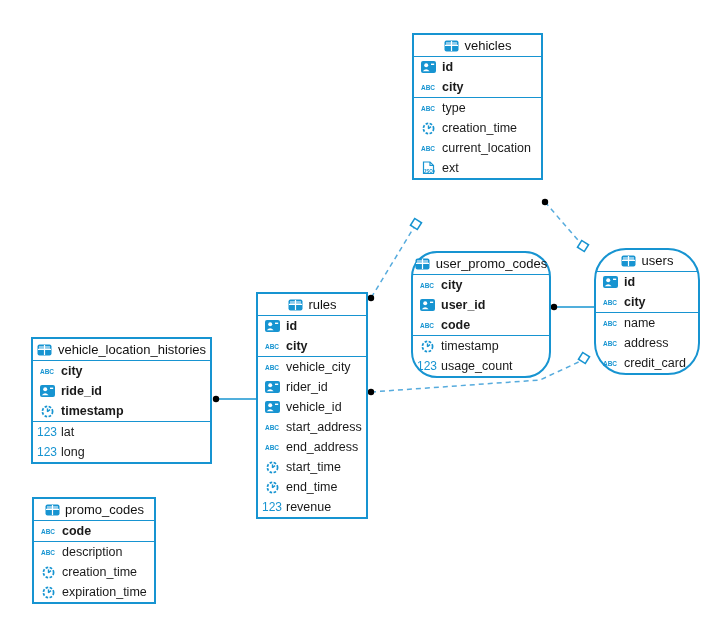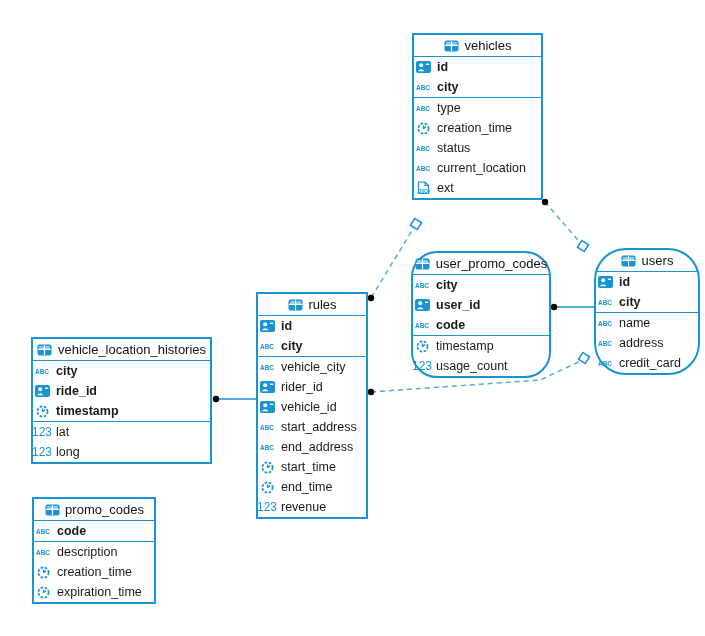--- a/index.html
+++ b/index.html
@@ -8,21 +8,21 @@
     --text:#1a1a1a;
   }
   html,body{margin:0;padding:0;background:#ffffff;}
   body{font-family:"Liberation Sans",sans-serif;color:var(--text);}
   .canvas{position:relative;width:705px;height:636px;background:#ffffff;overflow:hidden;}
   .wires{position:absolute;left:0;top:0;width:705px;height:636px;pointer-events:none;}
   .tbl{position:absolute;background:#fff;border:2px solid var(--accent);box-sizing:border-box;z-index:2;}
   .tbl-header{height:21px;border-bottom:1.5px solid var(--accent);display:flex;align-items:center;justify-content:center;gap:5px;font-size:13px;font-weight:500;color:#111;white-space:nowrap;}
   .sec{padding:0;}
   .sec.fields{border-top:1.5px solid var(--accent);}
-  .row{height:20px;display:flex;align-items:center;gap:5px;font-size:12.5px;white-space:nowrap;}
+  .row{height:20px;display:flex;align-items:center;gap:5px;padding-left:5px;font-size:12.5px;white-space:nowrap;}
   .sec.pk .row .fname{font-weight:700;}
   .icon{width:18px;min-width:18px;display:flex;align-items:center;justify-content:center;}
   .abc-glyph{font-size:6.5px;font-weight:700;color:var(--accent);letter-spacing:0;}
   .num-glyph{font-size:12px;font-weight:400;color:var(--accent);}
   .fname{color:var(--text);}
 </style>
 </head>
 <body>
 
 <div class="canvas">
@@ -86,26 +86,20 @@
               <line x1="6.5" y1="6.8" x2="6.5" y2="3.4" stroke="#1794d1" stroke-width="1.4"></line>
               <line x1="6.3" y1="6.7" x2="9" y2="4.6" stroke="#1794d1" stroke-width="1.4"></line>
             </svg>
           </span>
           <span class="fname">creation_time</span>
         </div>
         <div class="row">
           <span class="icon">
             <span class="abc-glyph">ABC</span>
           </span>
-          <span class="fname">status</span>
-        </div>
-        <div class="row">
-          <span class="icon">
-            <span class="abc-glyph">ABC</span>
-          </span>
           <span class="fname">current_location</span>
         </div>
         <div class="row">
           <span class="icon">
             <svg width="13" height="14" viewBox="0 0 13 14">
               <path d="M1.5 1 h6.5 l3.5 3.5 v8 h-10 z" fill="#fff" stroke="#1794d1" stroke-width="1.2"></path>
               <path d="M8 1 v3.5 h3.5" fill="none" stroke="#1794d1" stroke-width="1.2"></path>
               <text x="1.6" y="11.6" font-size="4.6" font-weight="bold" fill="#1794d1" font-family="Liberation Sans, sans-serif">JSON</text>
             </svg>
           </span>

